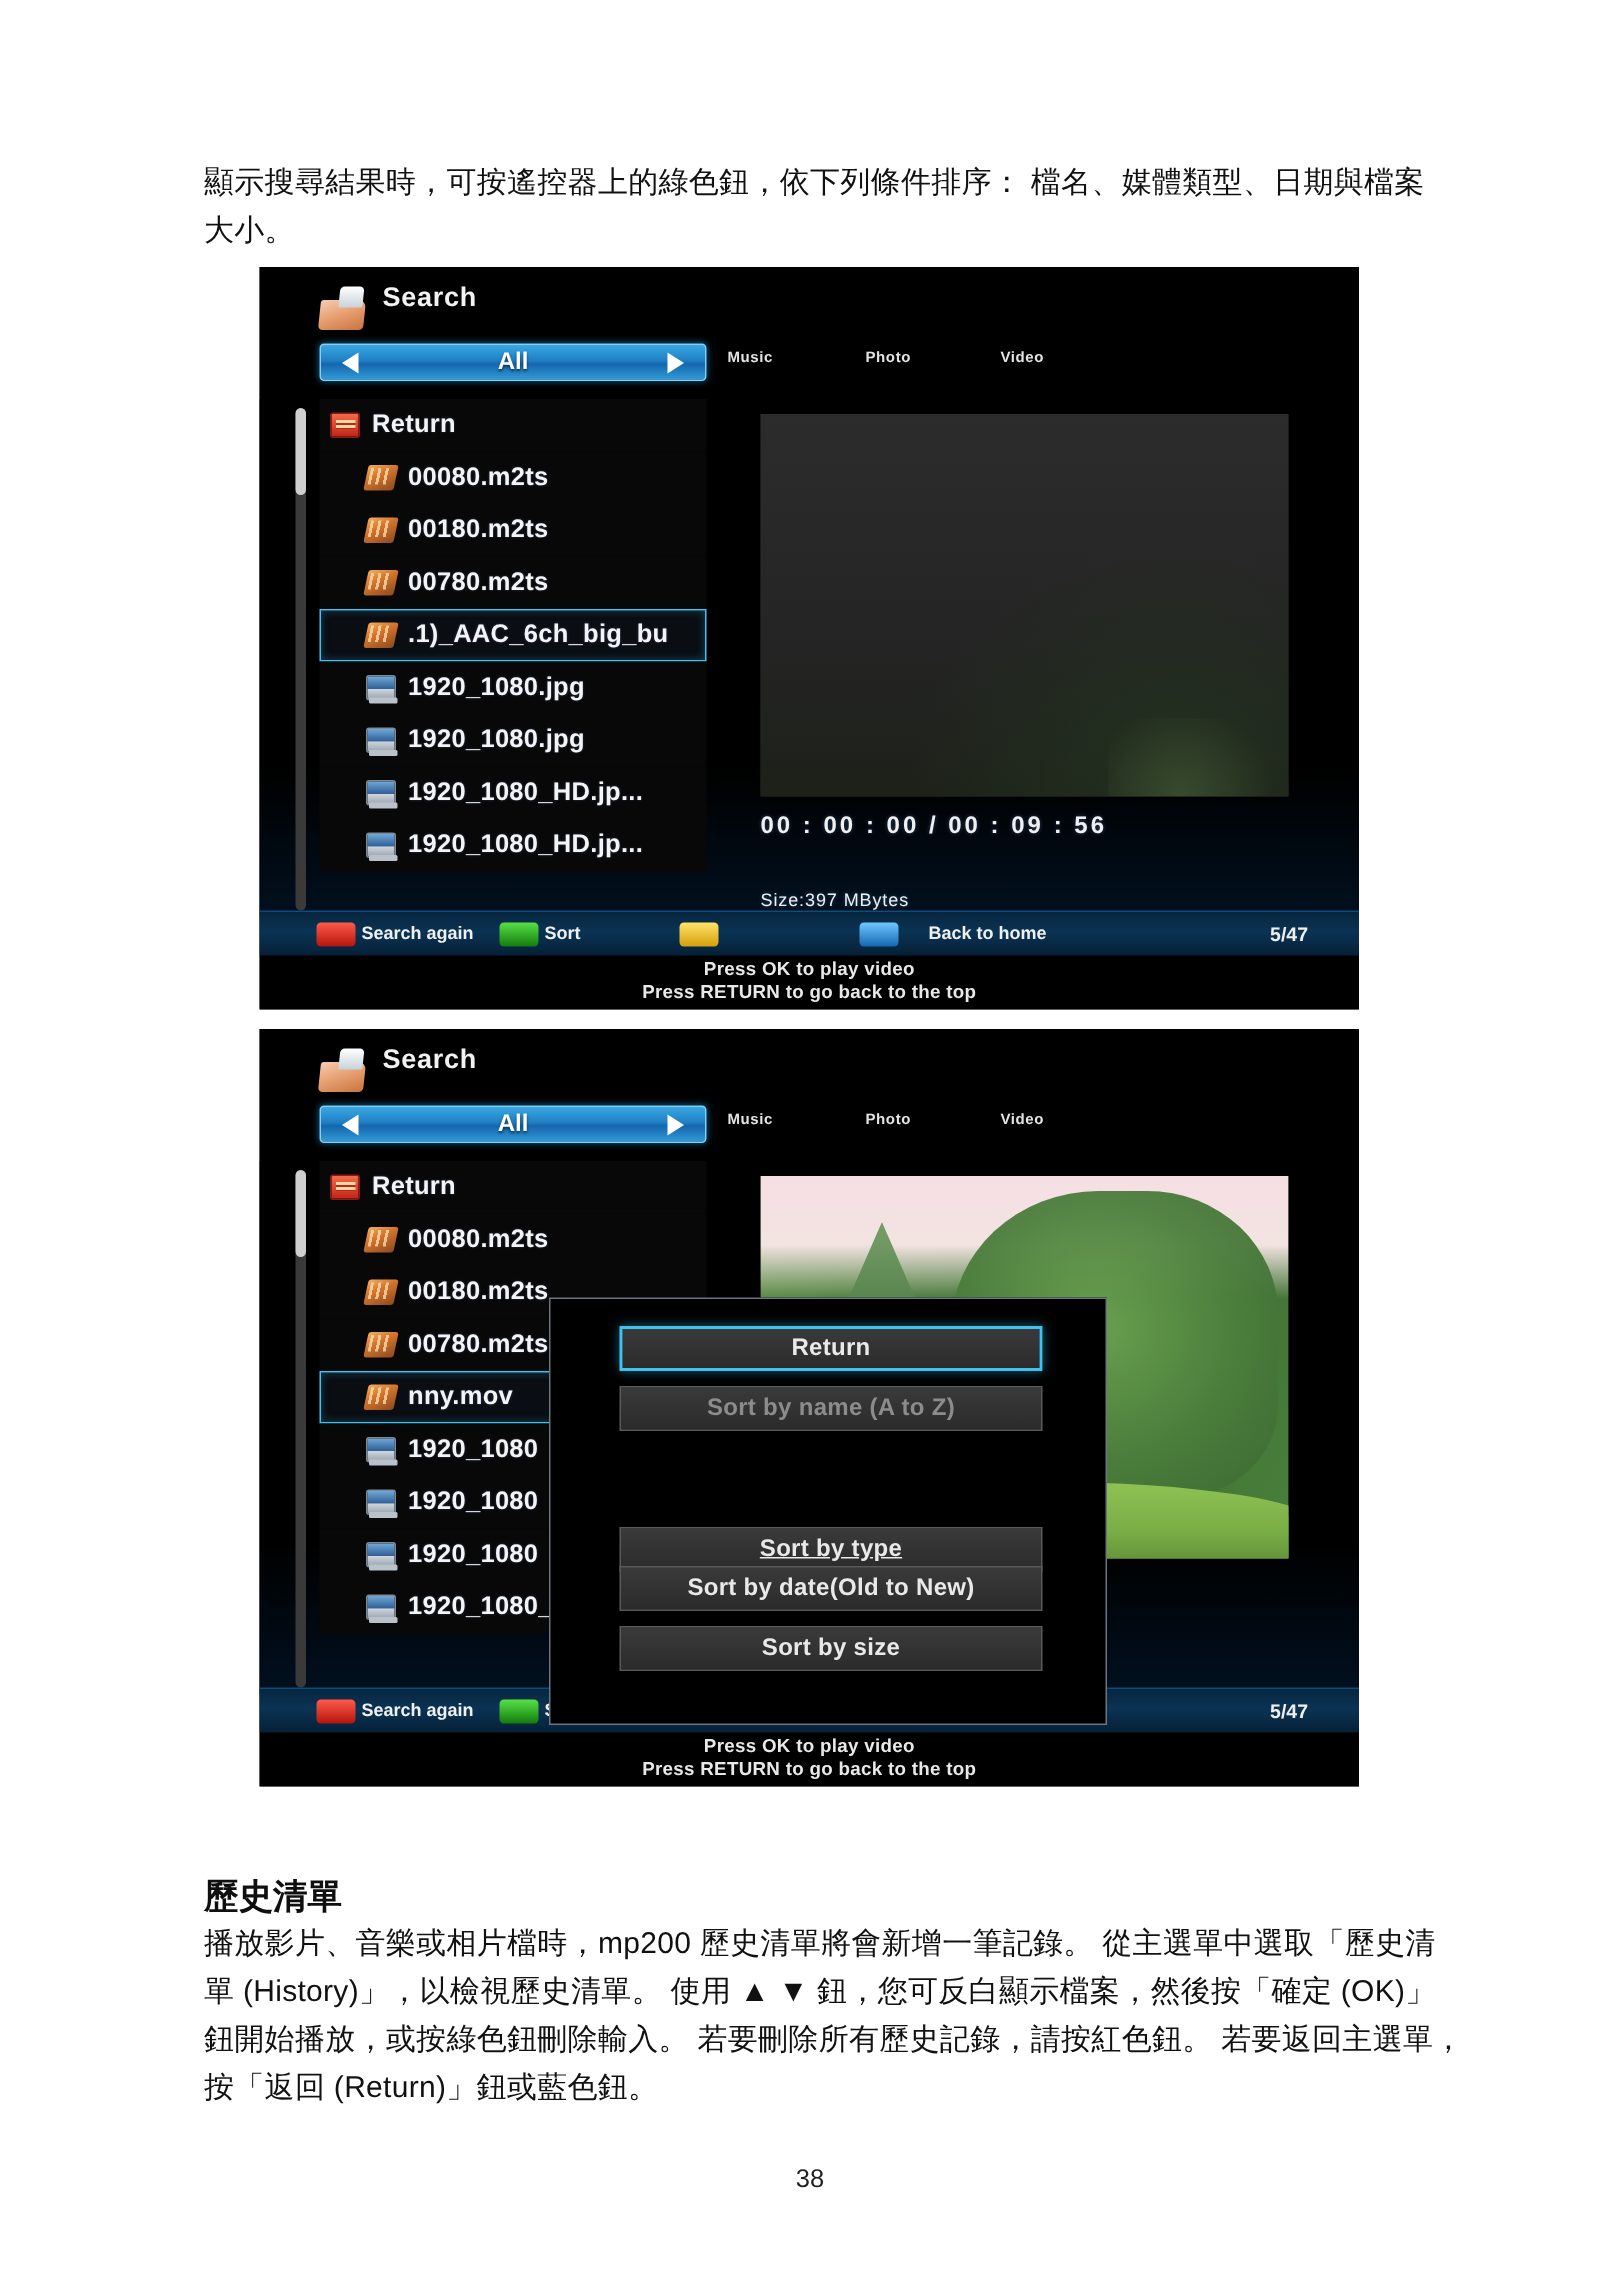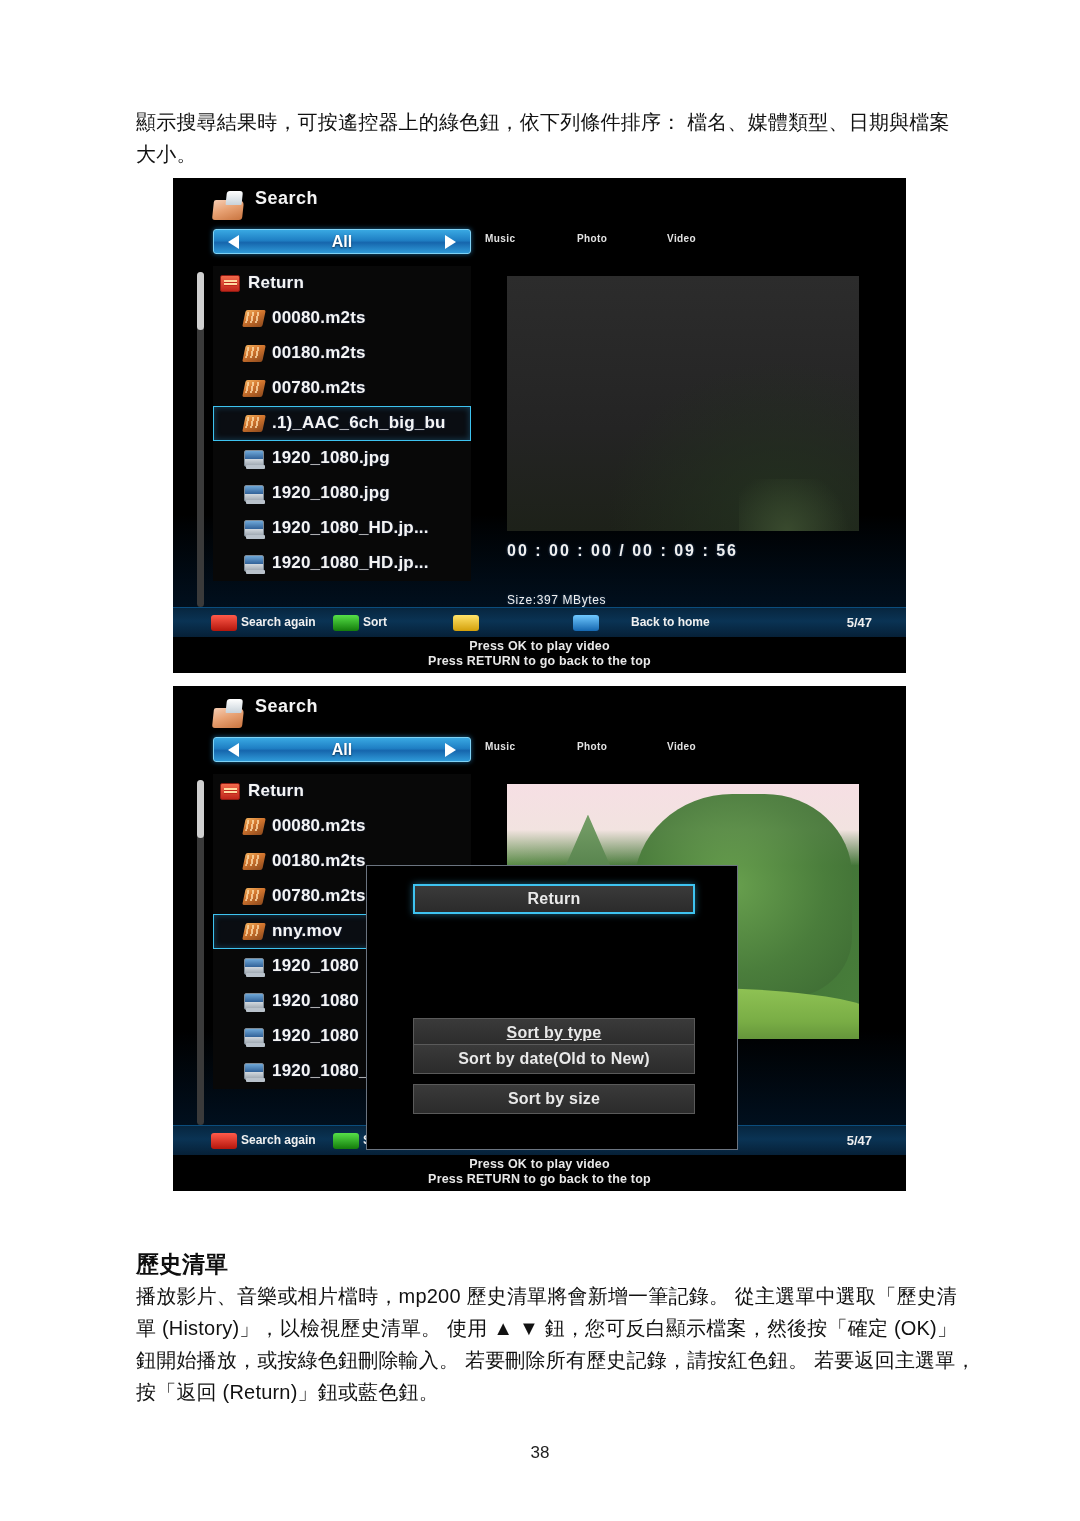--- a/index.html
+++ b/index.html
@@ -210,21 +210,21 @@
     border-top:1px solid #0b4d7d;
   }
   .cbtn{ position:absolute; top:7px; width:26px; height:16px; border-radius:3px; }
   .cbtn.red   { left:38px;  background:linear-gradient(180deg,#ff5a4a,#b4160c); }
   .cbtn.green { left:160px; background:linear-gradient(180deg,#56e048,#147c0b); }
   .cbtn.yellow{ left:280px; background:linear-gradient(180deg,#ffe36a,#d4a00a); }
   .cbtn.blue  { left:400px; background:linear-gradient(180deg,#6fc8ff,#1567b0); }
   .clbl{ position:absolute; top:7px; font-size:12px; font-weight:bold; color:#f0f0f0; }
   .clbl.red   { left:68px; }
   .clbl.green { left:190px; }
-  .clbl.blue  { left:444px;padding-left:14px; }
+  .clbl.blue  { left:432px;padding-left:14px; }
   .counter{ position:absolute; right:34px; top:7px; font-size:13px; font-weight:bold; color:#efefef; }
 
   .hint{
     position:absolute; left:0; top:32px; width:100%;
     text-align:center; color:#e8e8e8;
   }
   .hint div{ font-size:12.5px; font-weight:bold; line-height:15px; letter-spacing:.2px; }
 
   
   .sort-dialog{
@@ -435,20 +435,21 @@
               <div class="tree-a"></div>
               <div class="grass"></div>
             </div>
           </div>
           <div class="time-line">00 : 00 : 00  /  00 : 09 : 56</div>
           <div class="size-line">Size:397 MBytes</div>
         </div>
 
         <div class="sort-dialog">
           <div class="sort-item focus" style="top:18px;">Return</div>
+          <div class="sort-item dim" style="top:58px;">Sort by name (A to Z)</div>
           <div class="sort-item" style="top:152px;text-decoration:underline;">Sort by type</div>
           <div class="sort-item" style="top:178px;">Sort by date(Old to New)</div>
           <div class="sort-item" style="top:218px;">Sort by size</div>
         </div>
       </div>
 
       <div class="ui-footer">
         <div class="color-bar">
           <div class="cbtn red"></div>
           <div class="clbl red">Search again</div>

